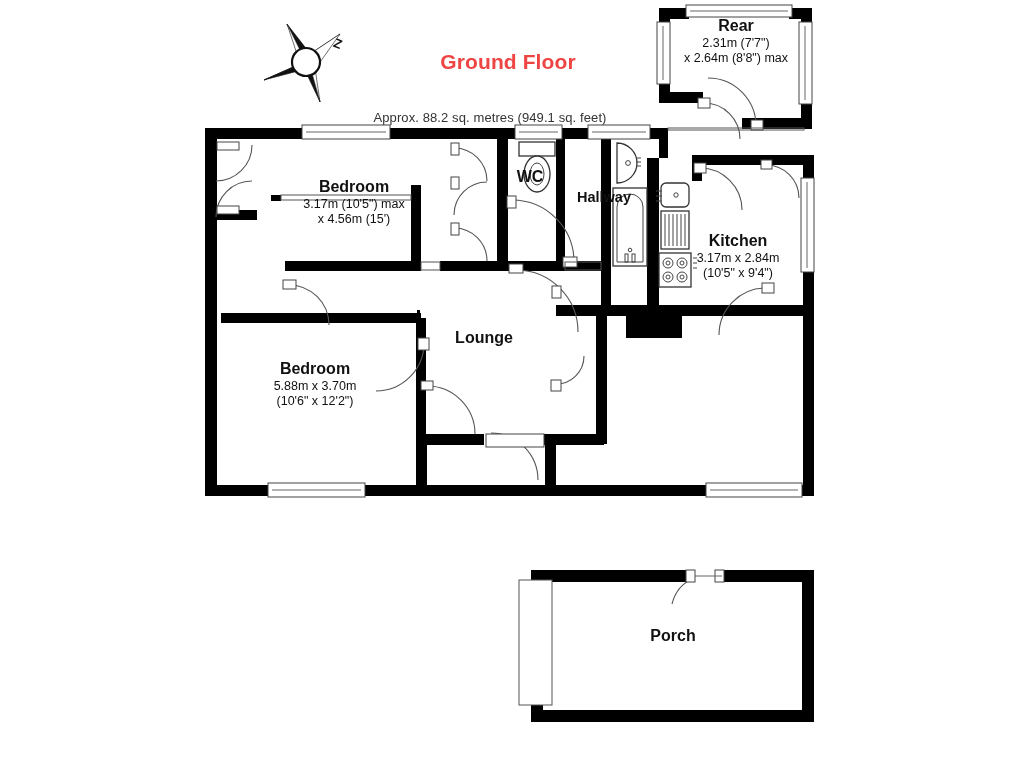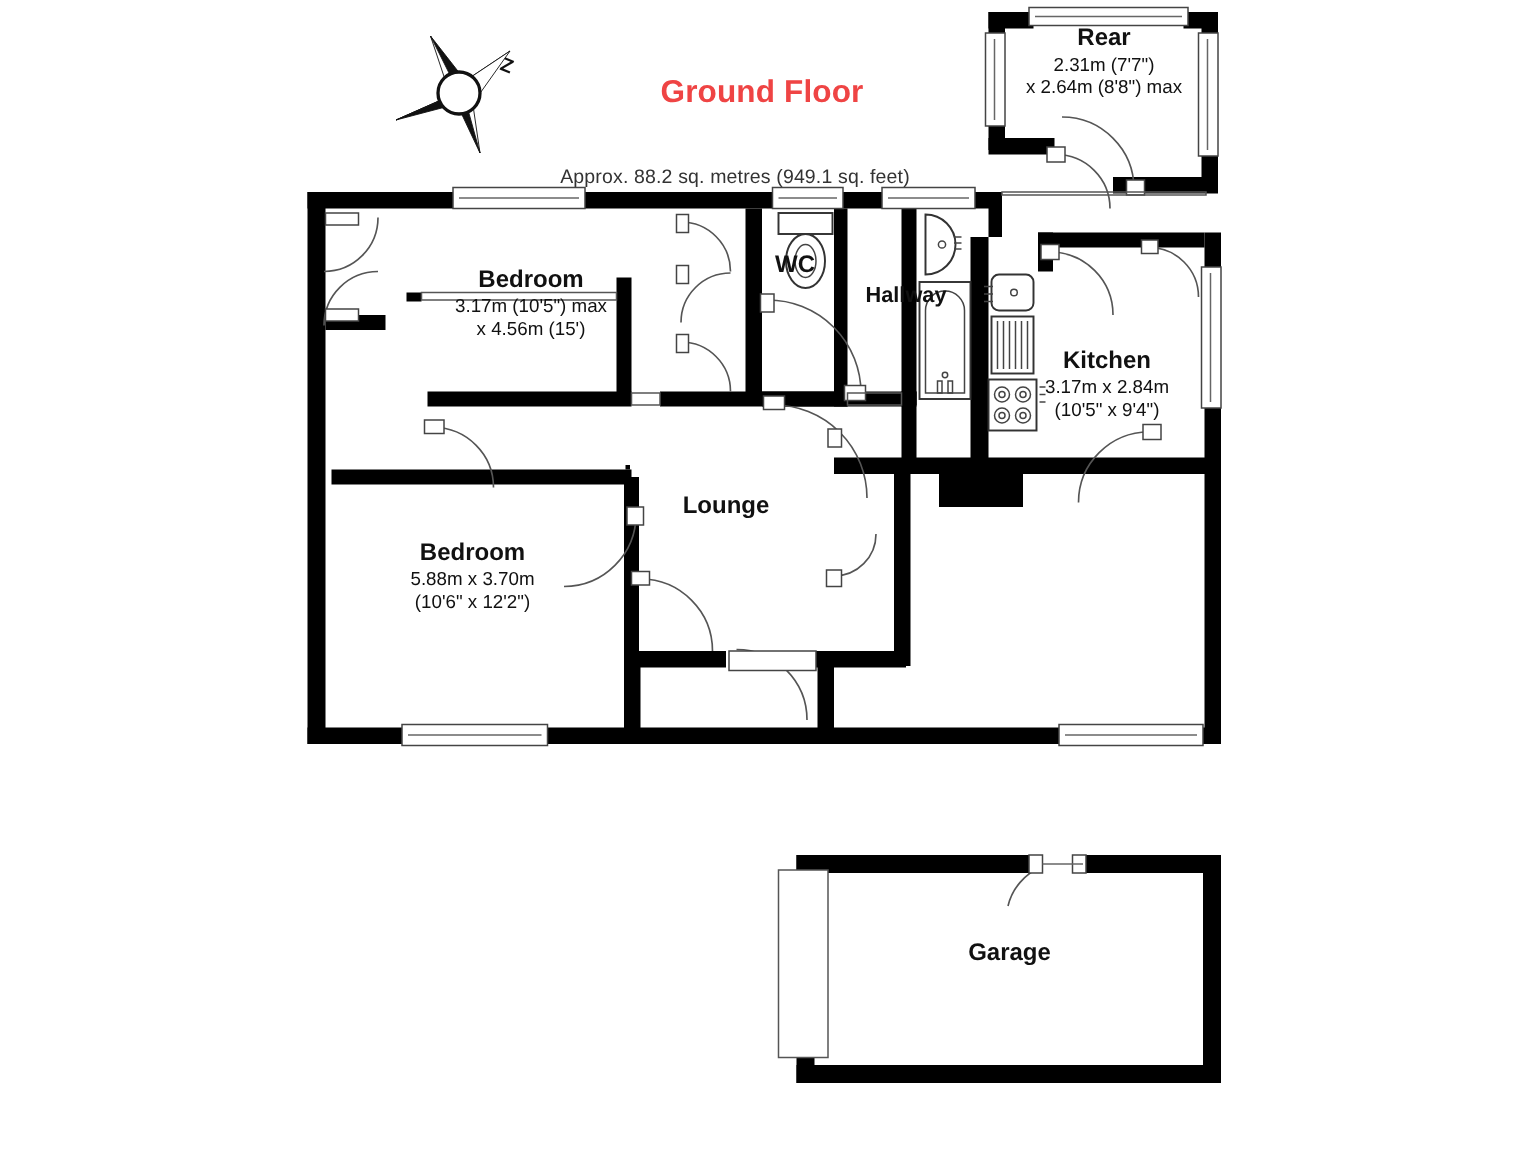--- a/index.html
+++ b/index.html
@@ -377,17 +377,17 @@
   </div>
 
   <div class="room-label" style="left:248px;top:360px;width:134px;">
     <span class="room-name">Bedroom</span>
     <span class="room-dims">5.88m x 3.70m</span>
     <span class="room-dims">(10'6" x 12'2")</span>
   </div>
 
 
   <div class="room-label" style="left:618px;top:627px;width:110px;">
-    <span class="room-name">Garage</span>
+    <span class="room-name">Porch</span>
   </div>
 
 
 </div>
 
 </body></html>

